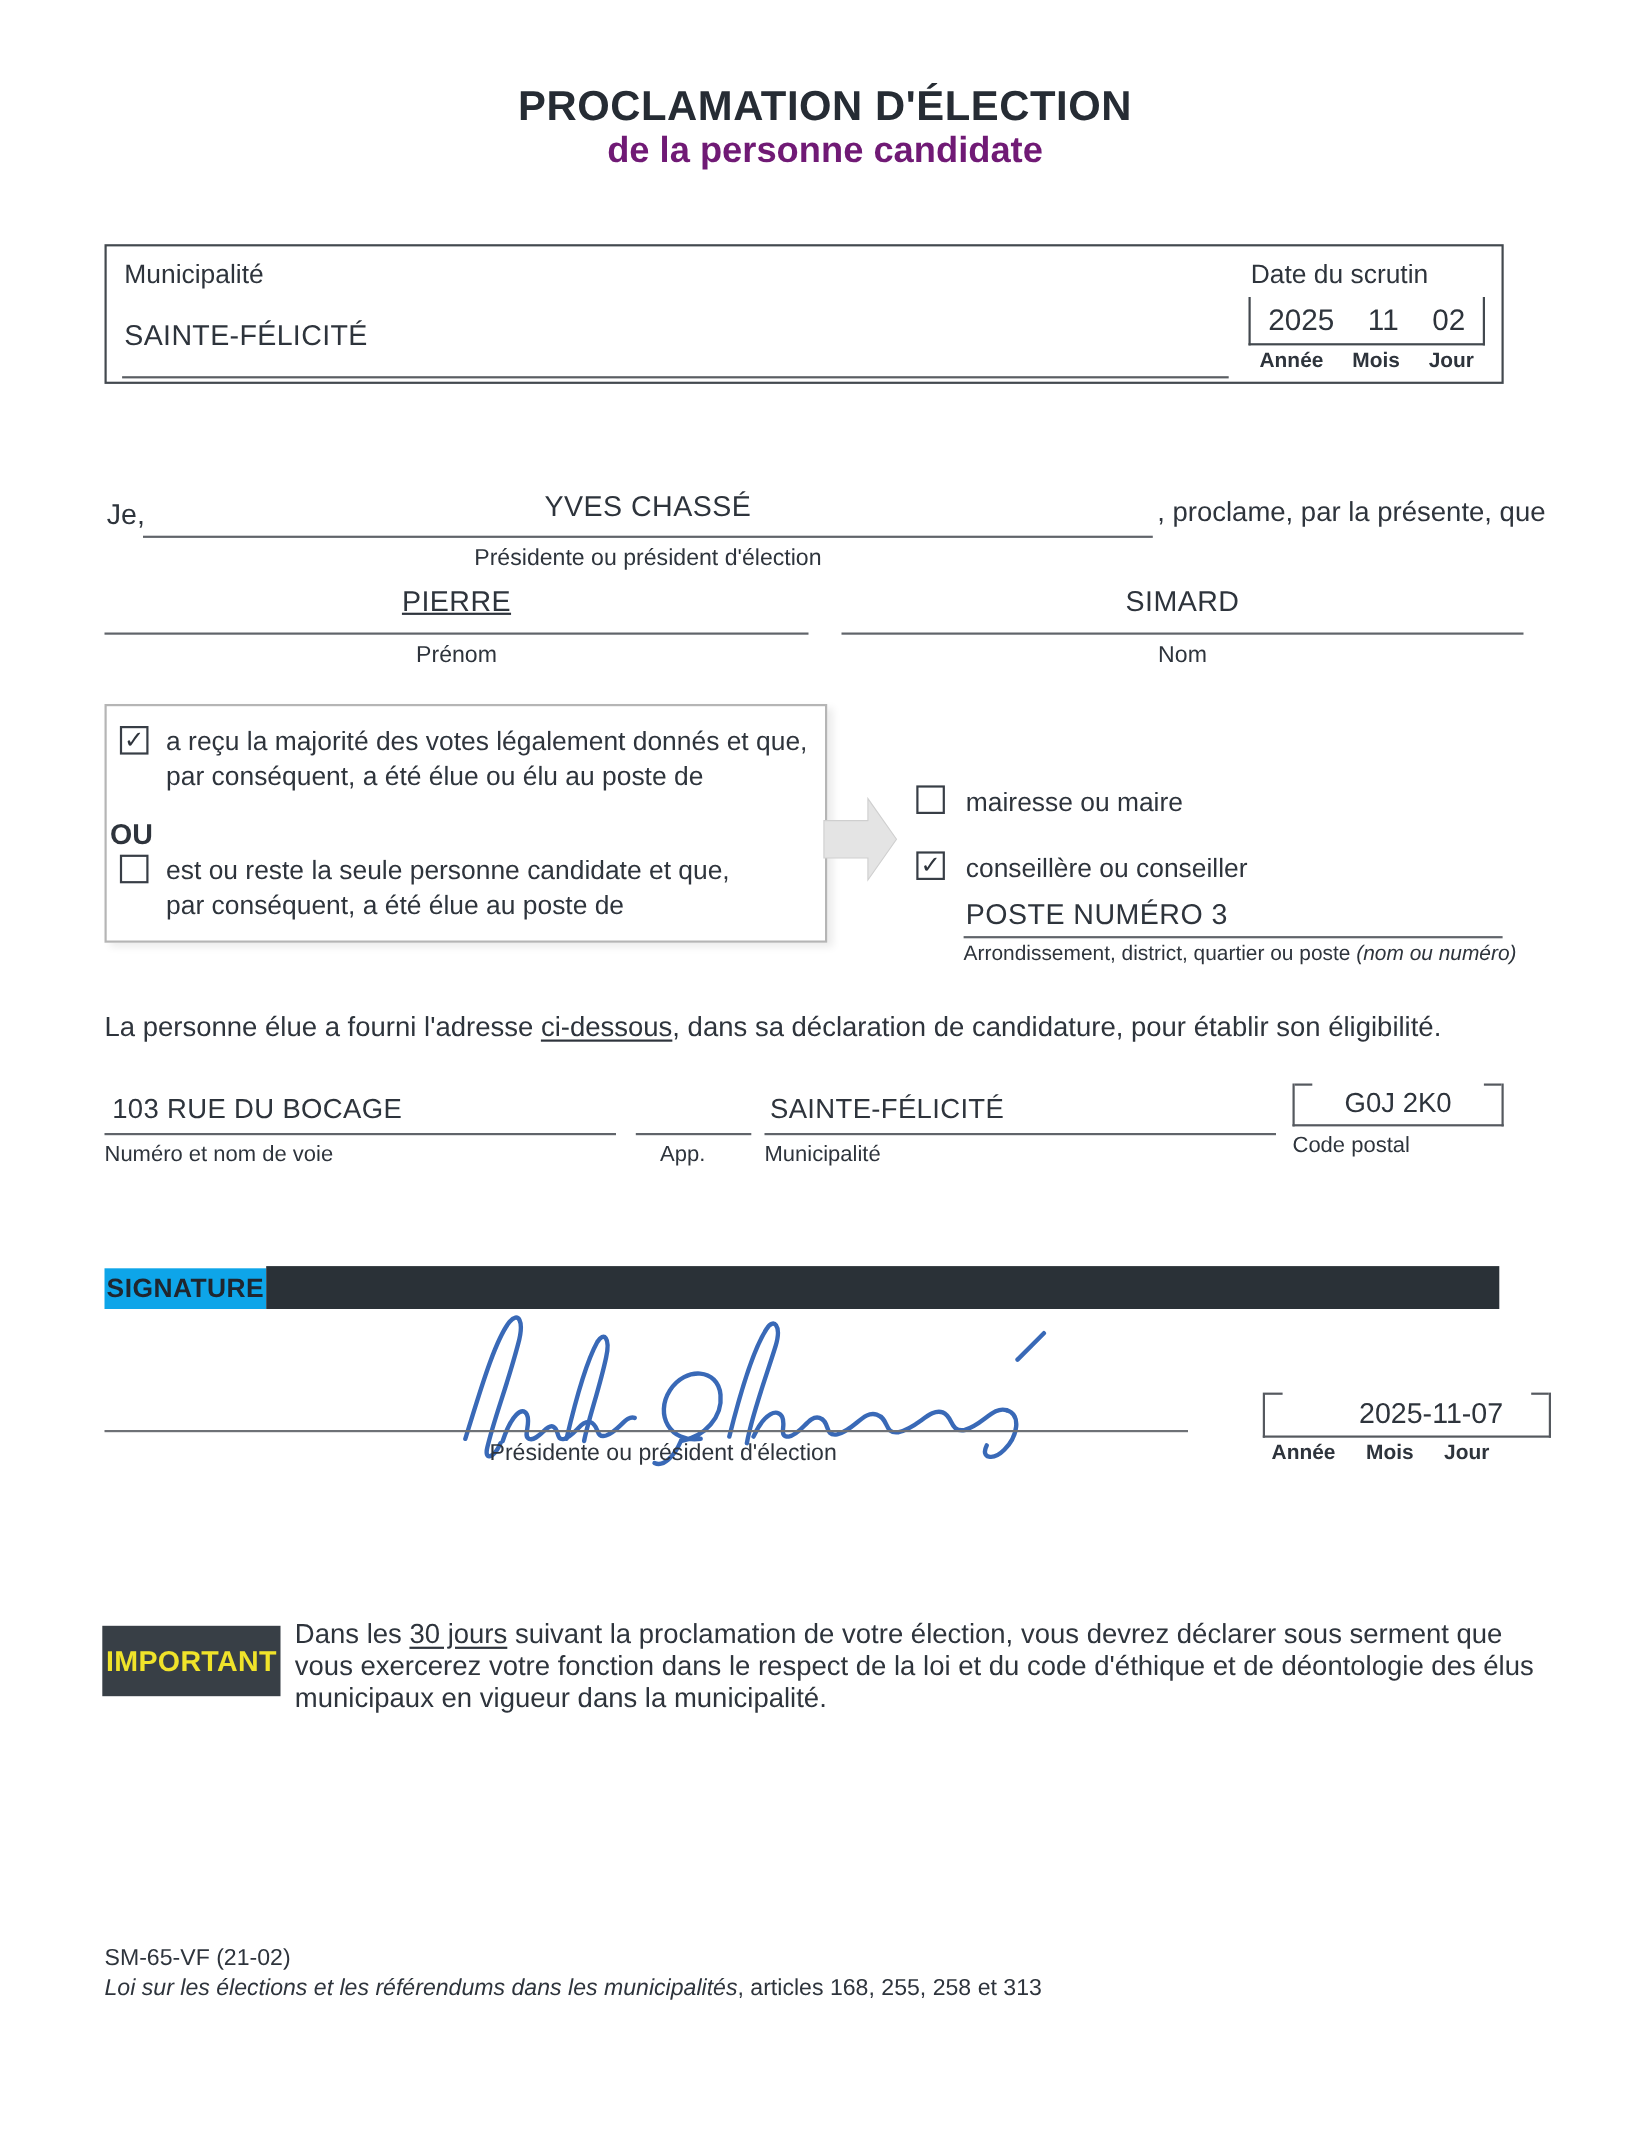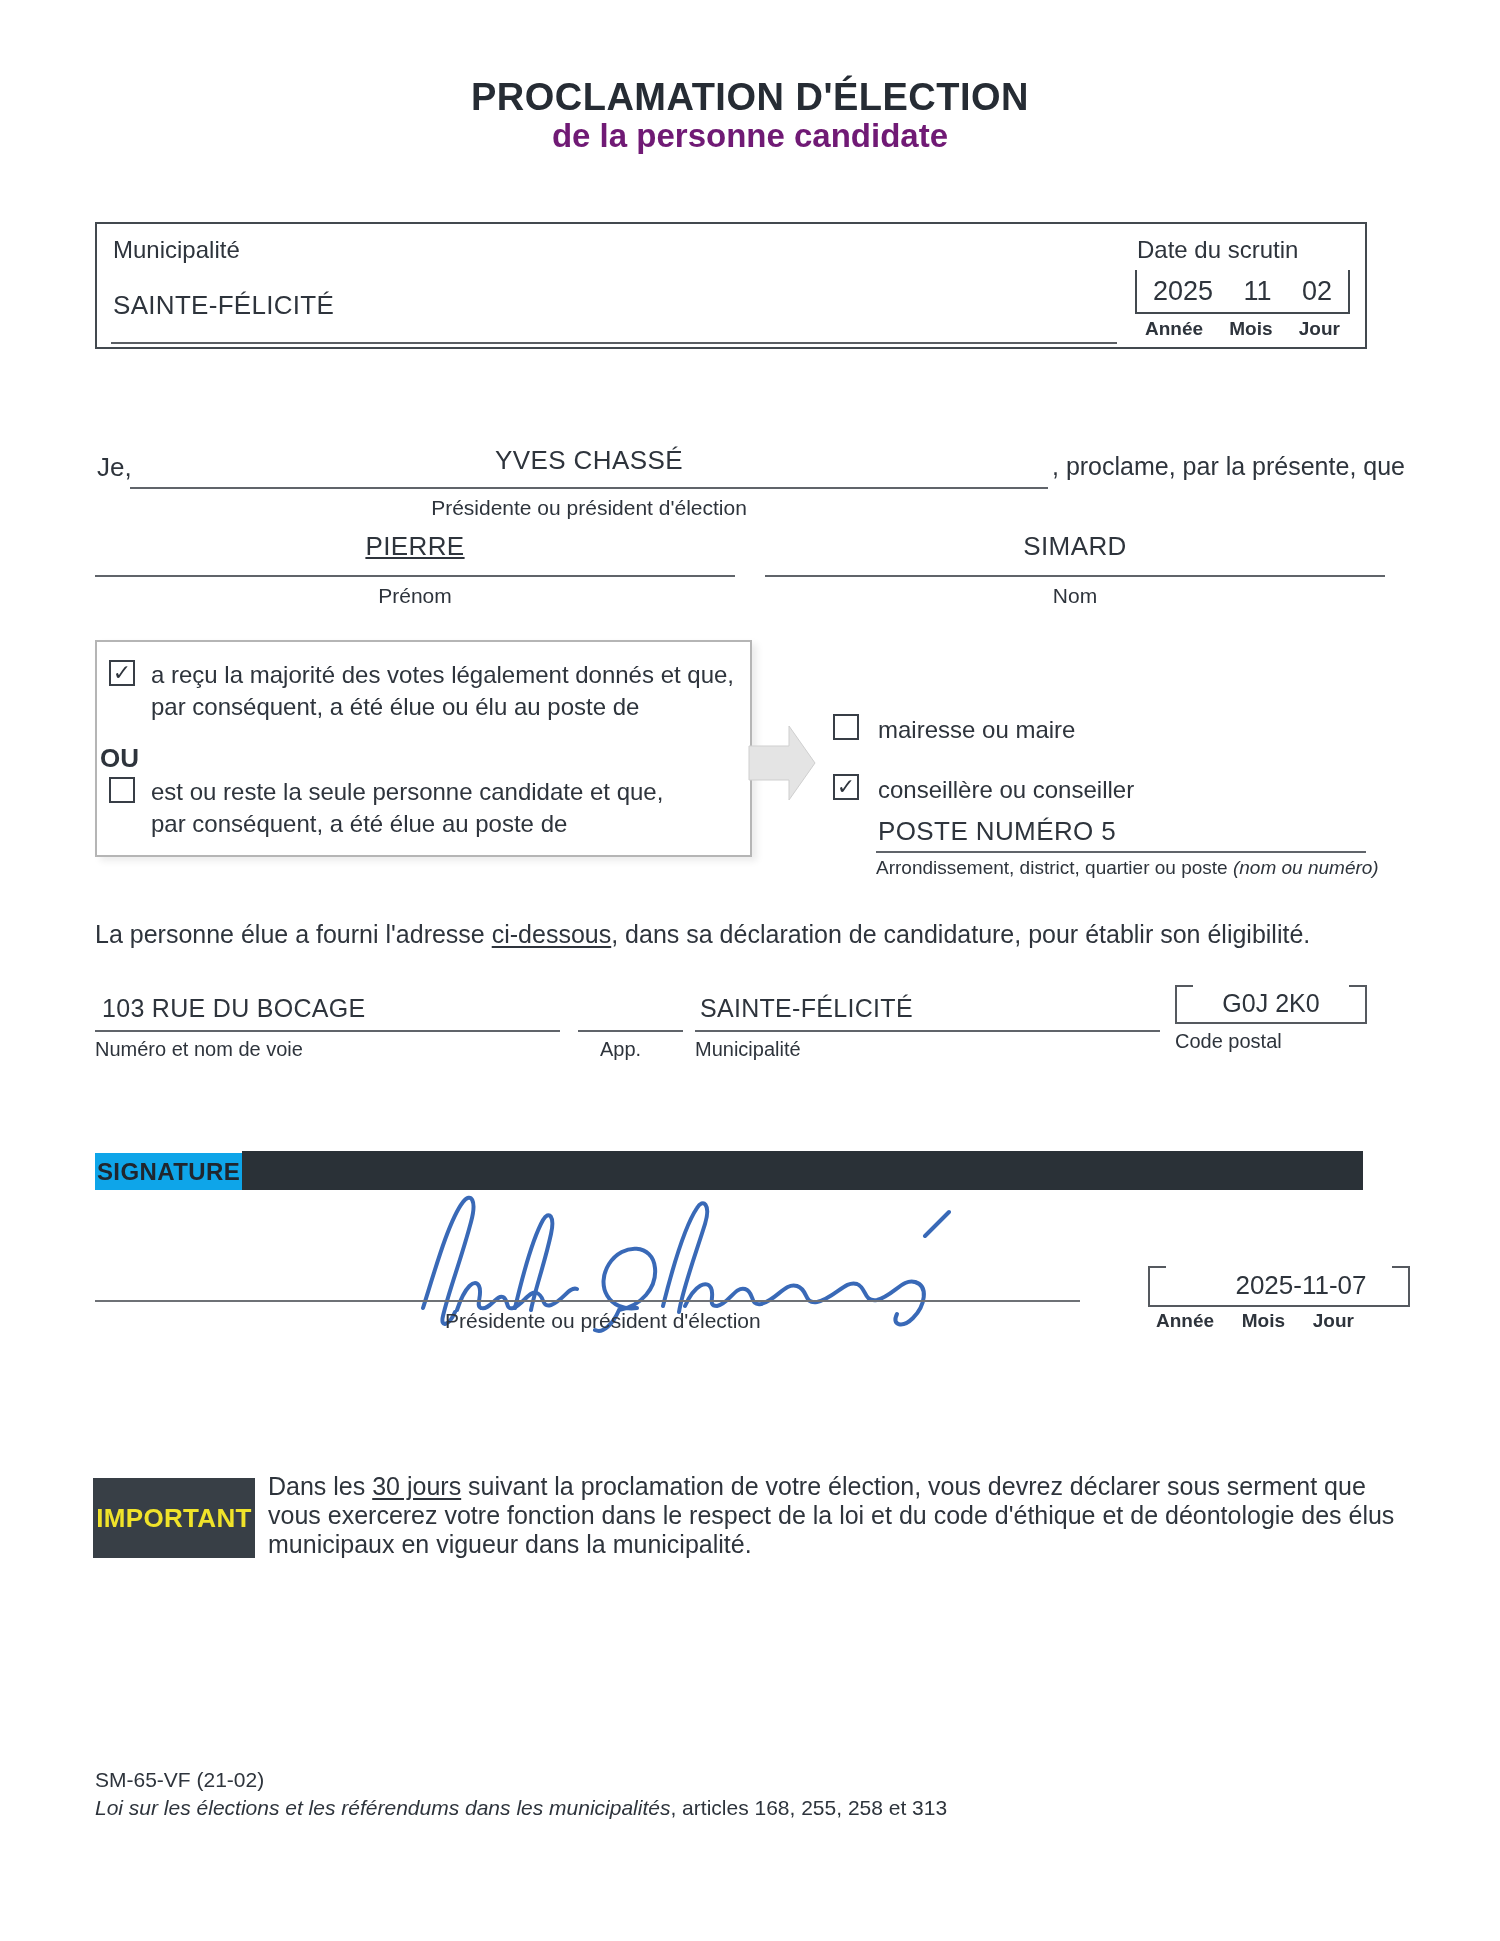--- a/index.html
+++ b/index.html
@@ -72,21 +72,21 @@
   .postal-label{left:1175px;top:1030px;font-size:20px;}
   
   .sig-chip{left:95px;top:1153px;width:147px;height:37px;background:#0ea5e9;color:#20262e;font-size:24px;font-weight:bold;display:flex;align-items:center;justify-content:center;letter-spacing:.4px;}
   .sig-bar{left:242px;top:1151px;width:1121px;height:39px;background:#2a3137;}
   .sig-svg{left:405px;top:1190px;}
   .sig-line{left:95px;top:1300px;width:985px;border-bottom:2px solid #6e7176;}
   .sig-label{left:445px;top:1309px;font-size:21px;}
   .sig-date-box{left:1148px;top:1266px;width:214px;height:39px;display:flex;align-items:center;justify-content:center;font-size:26px;padding-left:44px;}
   .sig-date-units{left:1148px;top:1310px;width:214px;display:flex;justify-content:space-between;padding:0 8px;box-sizing:border-box;font-size:19px;font-weight:bold;}
   
-  .imp-box{left:93px;top:1478px;width:162px;height:80px;background:#383f46;color:#f0e32a;font-size:26px;font-weight:bold;display:flex;align-items:center;justify-content:center;letter-spacing:.3px;}
+  .imp-box{left:93px;top:1478px;width:162px;height:64px;background:#383f46;color:#f0e32a;font-size:26px;font-weight:bold;display:flex;align-items:center;justify-content:center;letter-spacing:.3px;}
   .imp-text{left:268px;top:1472px;width:1145px;font-size:25px;line-height:29px;}
   
   .foot1{left:95px;top:1768px;font-size:21px;}
   .foot2{left:95px;top:1796px;font-size:21px;}
   .foot2 .it{font-style:italic;}
 </style>
 </head>
 <body>
 
 <div class="abs title1">PROCLAMATION D'ÉLECTION</div>
@@ -133,21 +133,21 @@
 </div>
 
 <svg class="abs arrow" viewBox="0 0 66 86" width="68" height="86">
   <polygon points="0,26 40,26 40,6 66,43 40,80 40,60 0,60" fill="#e4e4e4" stroke="#cfcfcf" stroke-width="1"></polygon>
 </svg>
 
 <div class="abs checkbox mayor-cb"></div>
 <div class="abs mayor-label">mairesse ou maire</div>
 <div class="abs checkbox counc-cb">✓</div>
 <div class="abs counc-label">conseillère ou conseiller</div>
-<div class="abs post-value">POSTE NUMÉRO 5</div>
+<div class="abs post-value">POSTE NUMÉRO 3</div>
 <div class="abs post-line"></div>
 <div class="abs post-label"><span>Arrondissement, district, quartier ou poste </span><i>(nom ou numéro)</i></div>
 
 <div class="abs addr-intro">
   <span>La personne élue a fourni l'adresse </span><span class="u">ci-dessous</span><span>, dans sa déclaration de candidature, pour établir son éligibilité.</span>
 </div>
 
 <div class="abs street-value">103 RUE DU BOCAGE</div>
 <div class="abs street-line"></div>
 <div class="abs street-label">Numéro et nom de voie</div>

